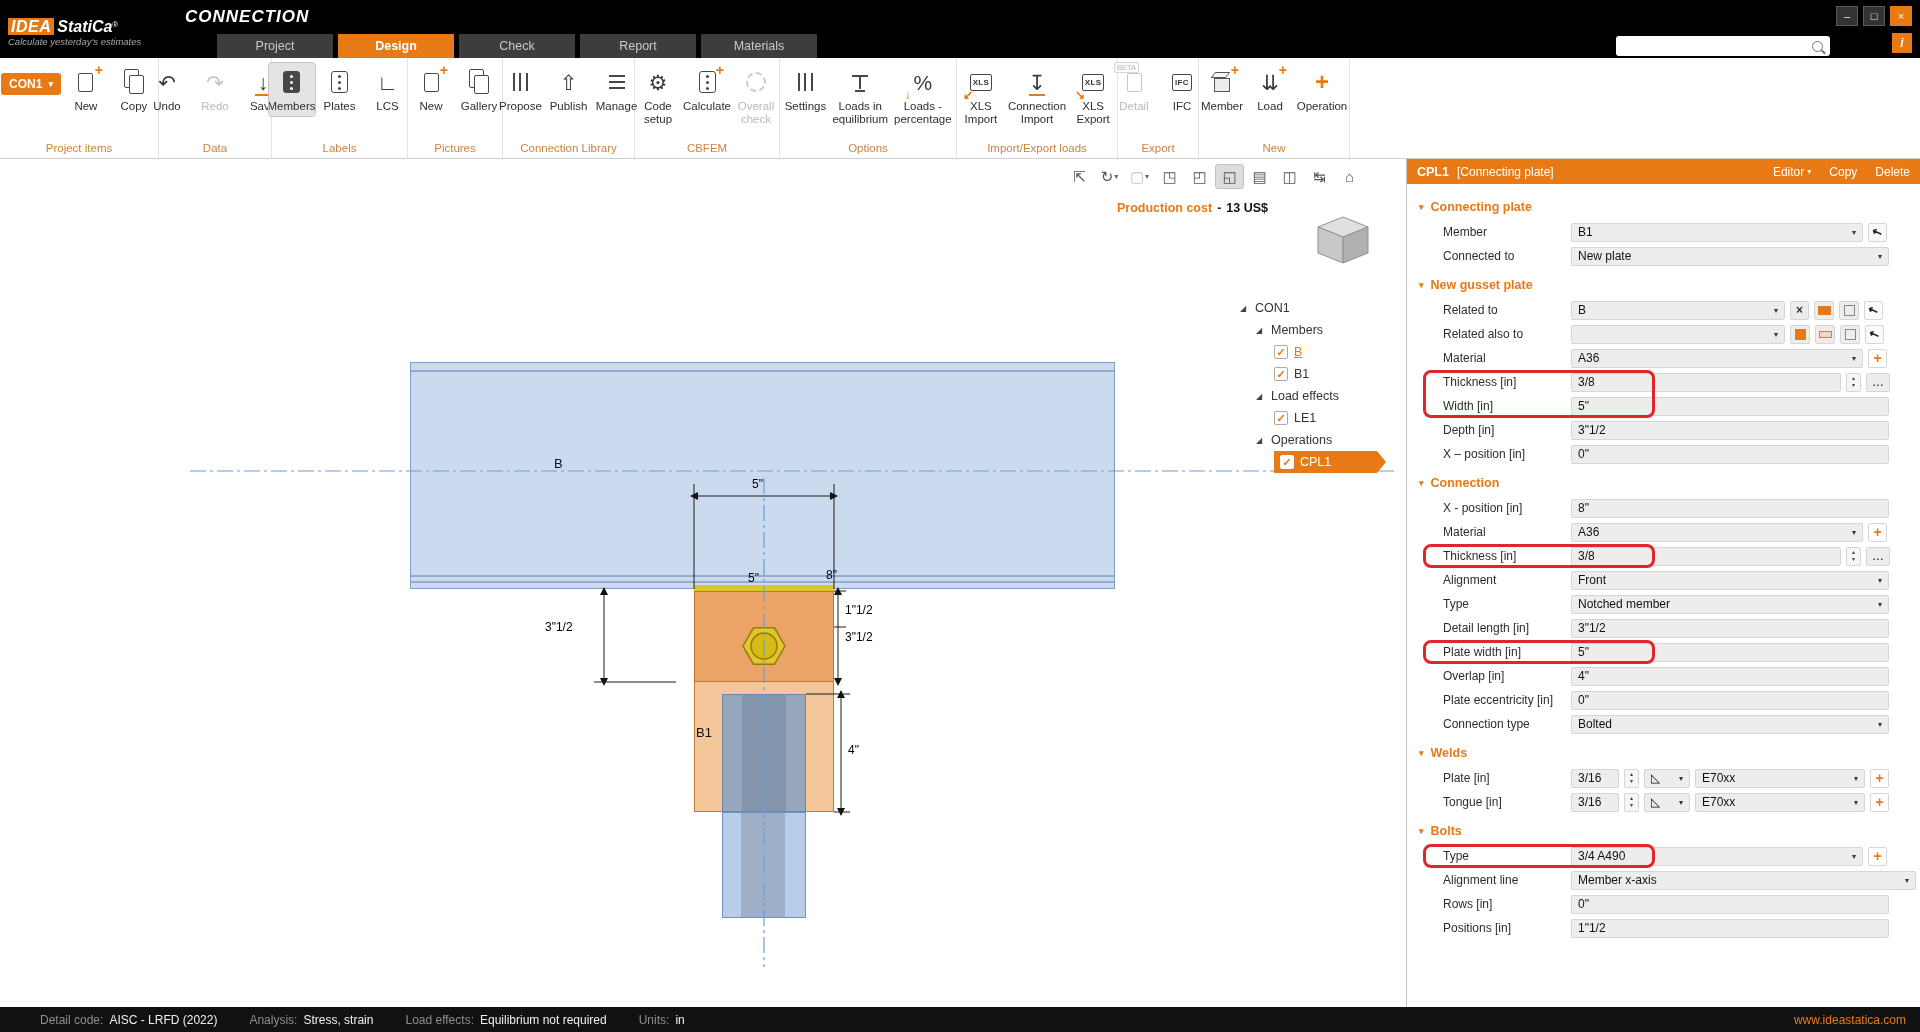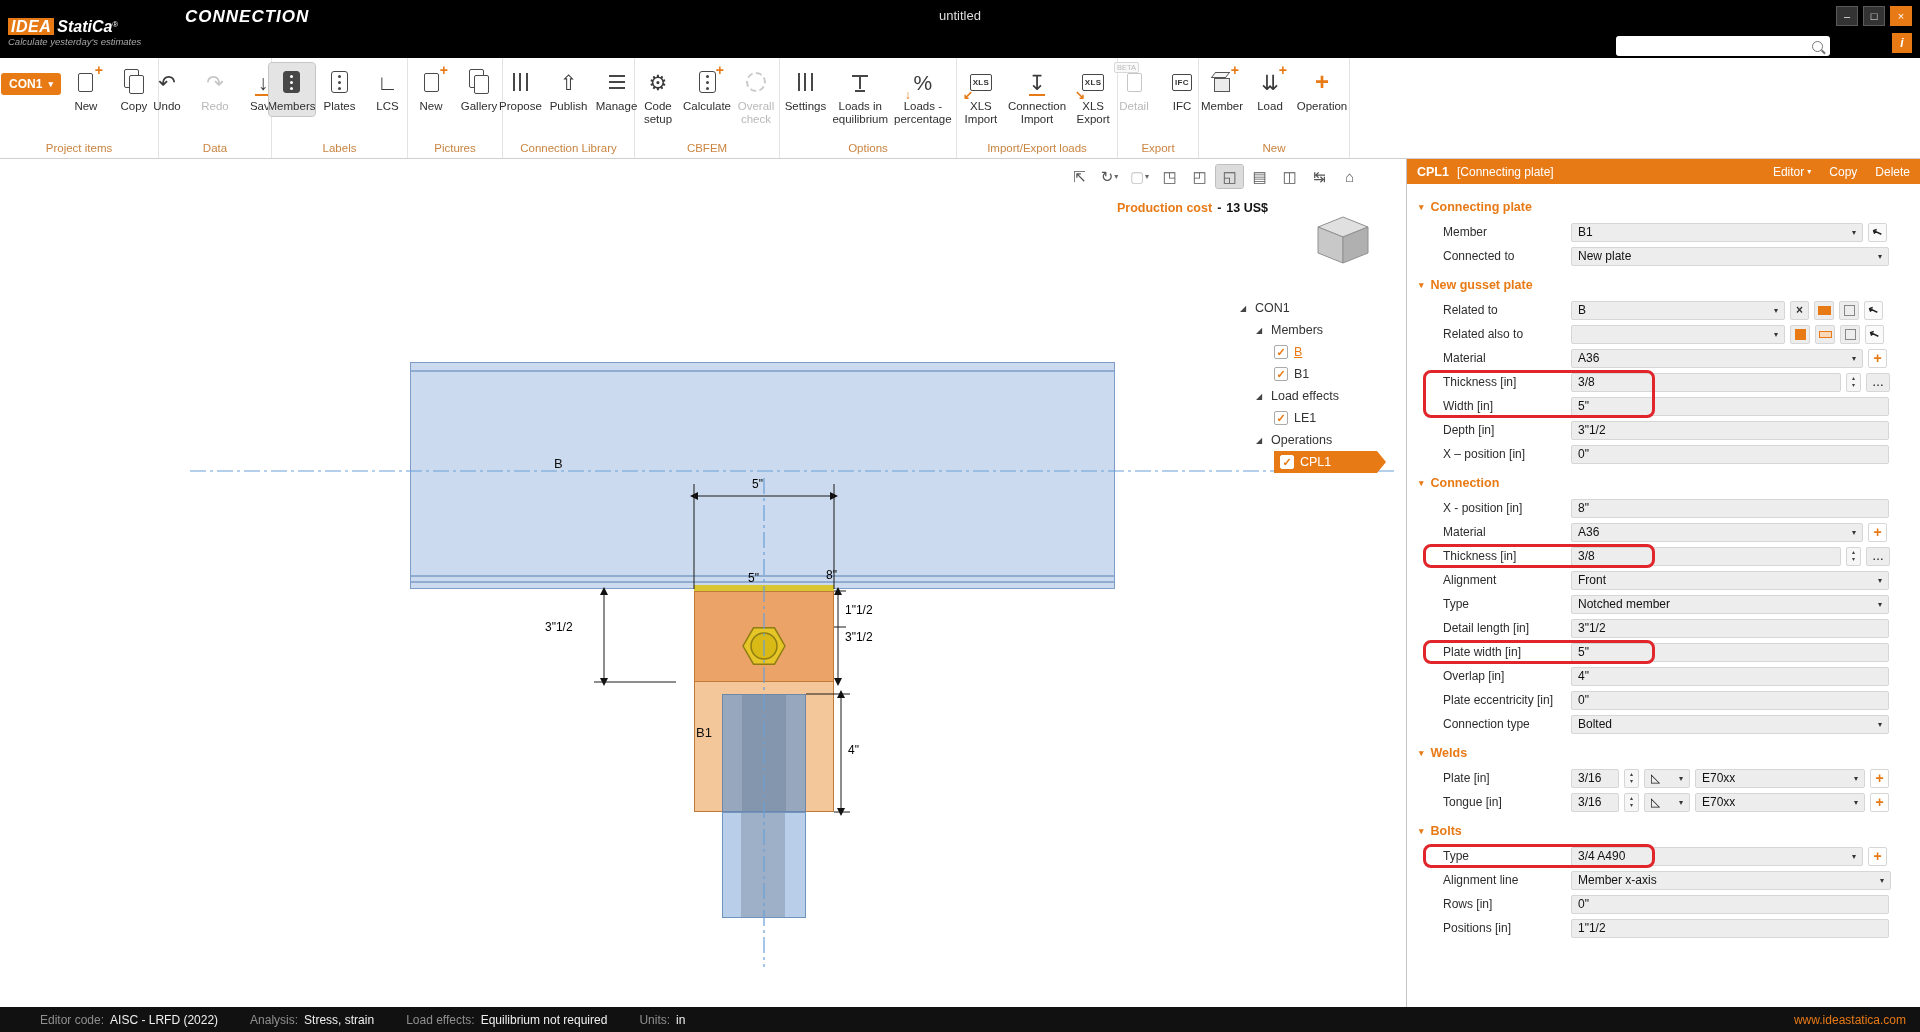--- a/index.html
+++ b/index.html
@@ -160,27 +160,33 @@
 <div class="app">
 
   <header>
     <div class="logo">
       <div>
         <span class="idea">IDEA</span><span class="statica">StatiCa</span><span class="reg">®</span>
       </div>
       <div class="tagline">Calculate yesterday's estimates</div>
     </div>
     <div class="product">CONNECTION</div>
-    <div class="doc-title">untitled</div>
     <div class="win-controls">
       <span class="wbtn">–</span>
       <span class="wbtn">□</span>
       <span class="wbtn close">×</span>
     </div>
     <span class="info-btn">i</span>
+    <nav class="tabs">
+        <div class="tab">Project</div>
+        <div class="tab active">Design</div>
+        <div class="tab">Check</div>
+        <div class="tab">Report</div>
+        <div class="tab">Materials</div>
+      </nav>
     <div class="search">
       <input placeholder="" style="">
       <span class="mag"></span>
     </div>
   </header>
 
   <div class="ribbon">
       <div class="rgroup" style="width: 159px;">
         <div class="rbtns">
           <div class="con-pill">
@@ -852,21 +858,21 @@
                 <span class="vtext">3/4 A490</span>
                 <span class="caret">▾</span>
               </span>
               <span class="mini plusb">+</span>
             </span>
             <div class="hl"></div>
           </div>
           <div class="prow">
             <span class="plabel">Alignment line</span>
             <span class="pctrls">
-              <span class="vbox" style="width: 320px;">
+              <span class="vbox" style="width: 345px;">
                 <span class="vtext">Member x-axis</span>
                 <span class="caret">▾</span>
               </span>
             </span>
           </div>
           <div class="prow">
             <span class="plabel">Rows [in]</span>
             <span class="pctrls">
               <span class="vbox" style="width: 318px;">
                 <span class="vtext">0"</span>
@@ -881,21 +887,21 @@
               </span>
             </span>
           </div>
         </div>
     </aside>
   </div>
 
   <footer>
     <span style="display:flex;">
         <span class="sitem">
-          <span class="sl">Editor code:</span>
+          <span class="sl">Detail code:</span>
           <span class="sv">AISC - LRFD (2022)</span>
         </span>
         <span class="sitem">
           <span class="sl">Analysis:</span>
           <span class="sv">Stress, strain</span>
         </span>
         <span class="sitem">
           <span class="sl">Load effects:</span>
           <span class="sv">Equilibrium not required</span>
         </span>

